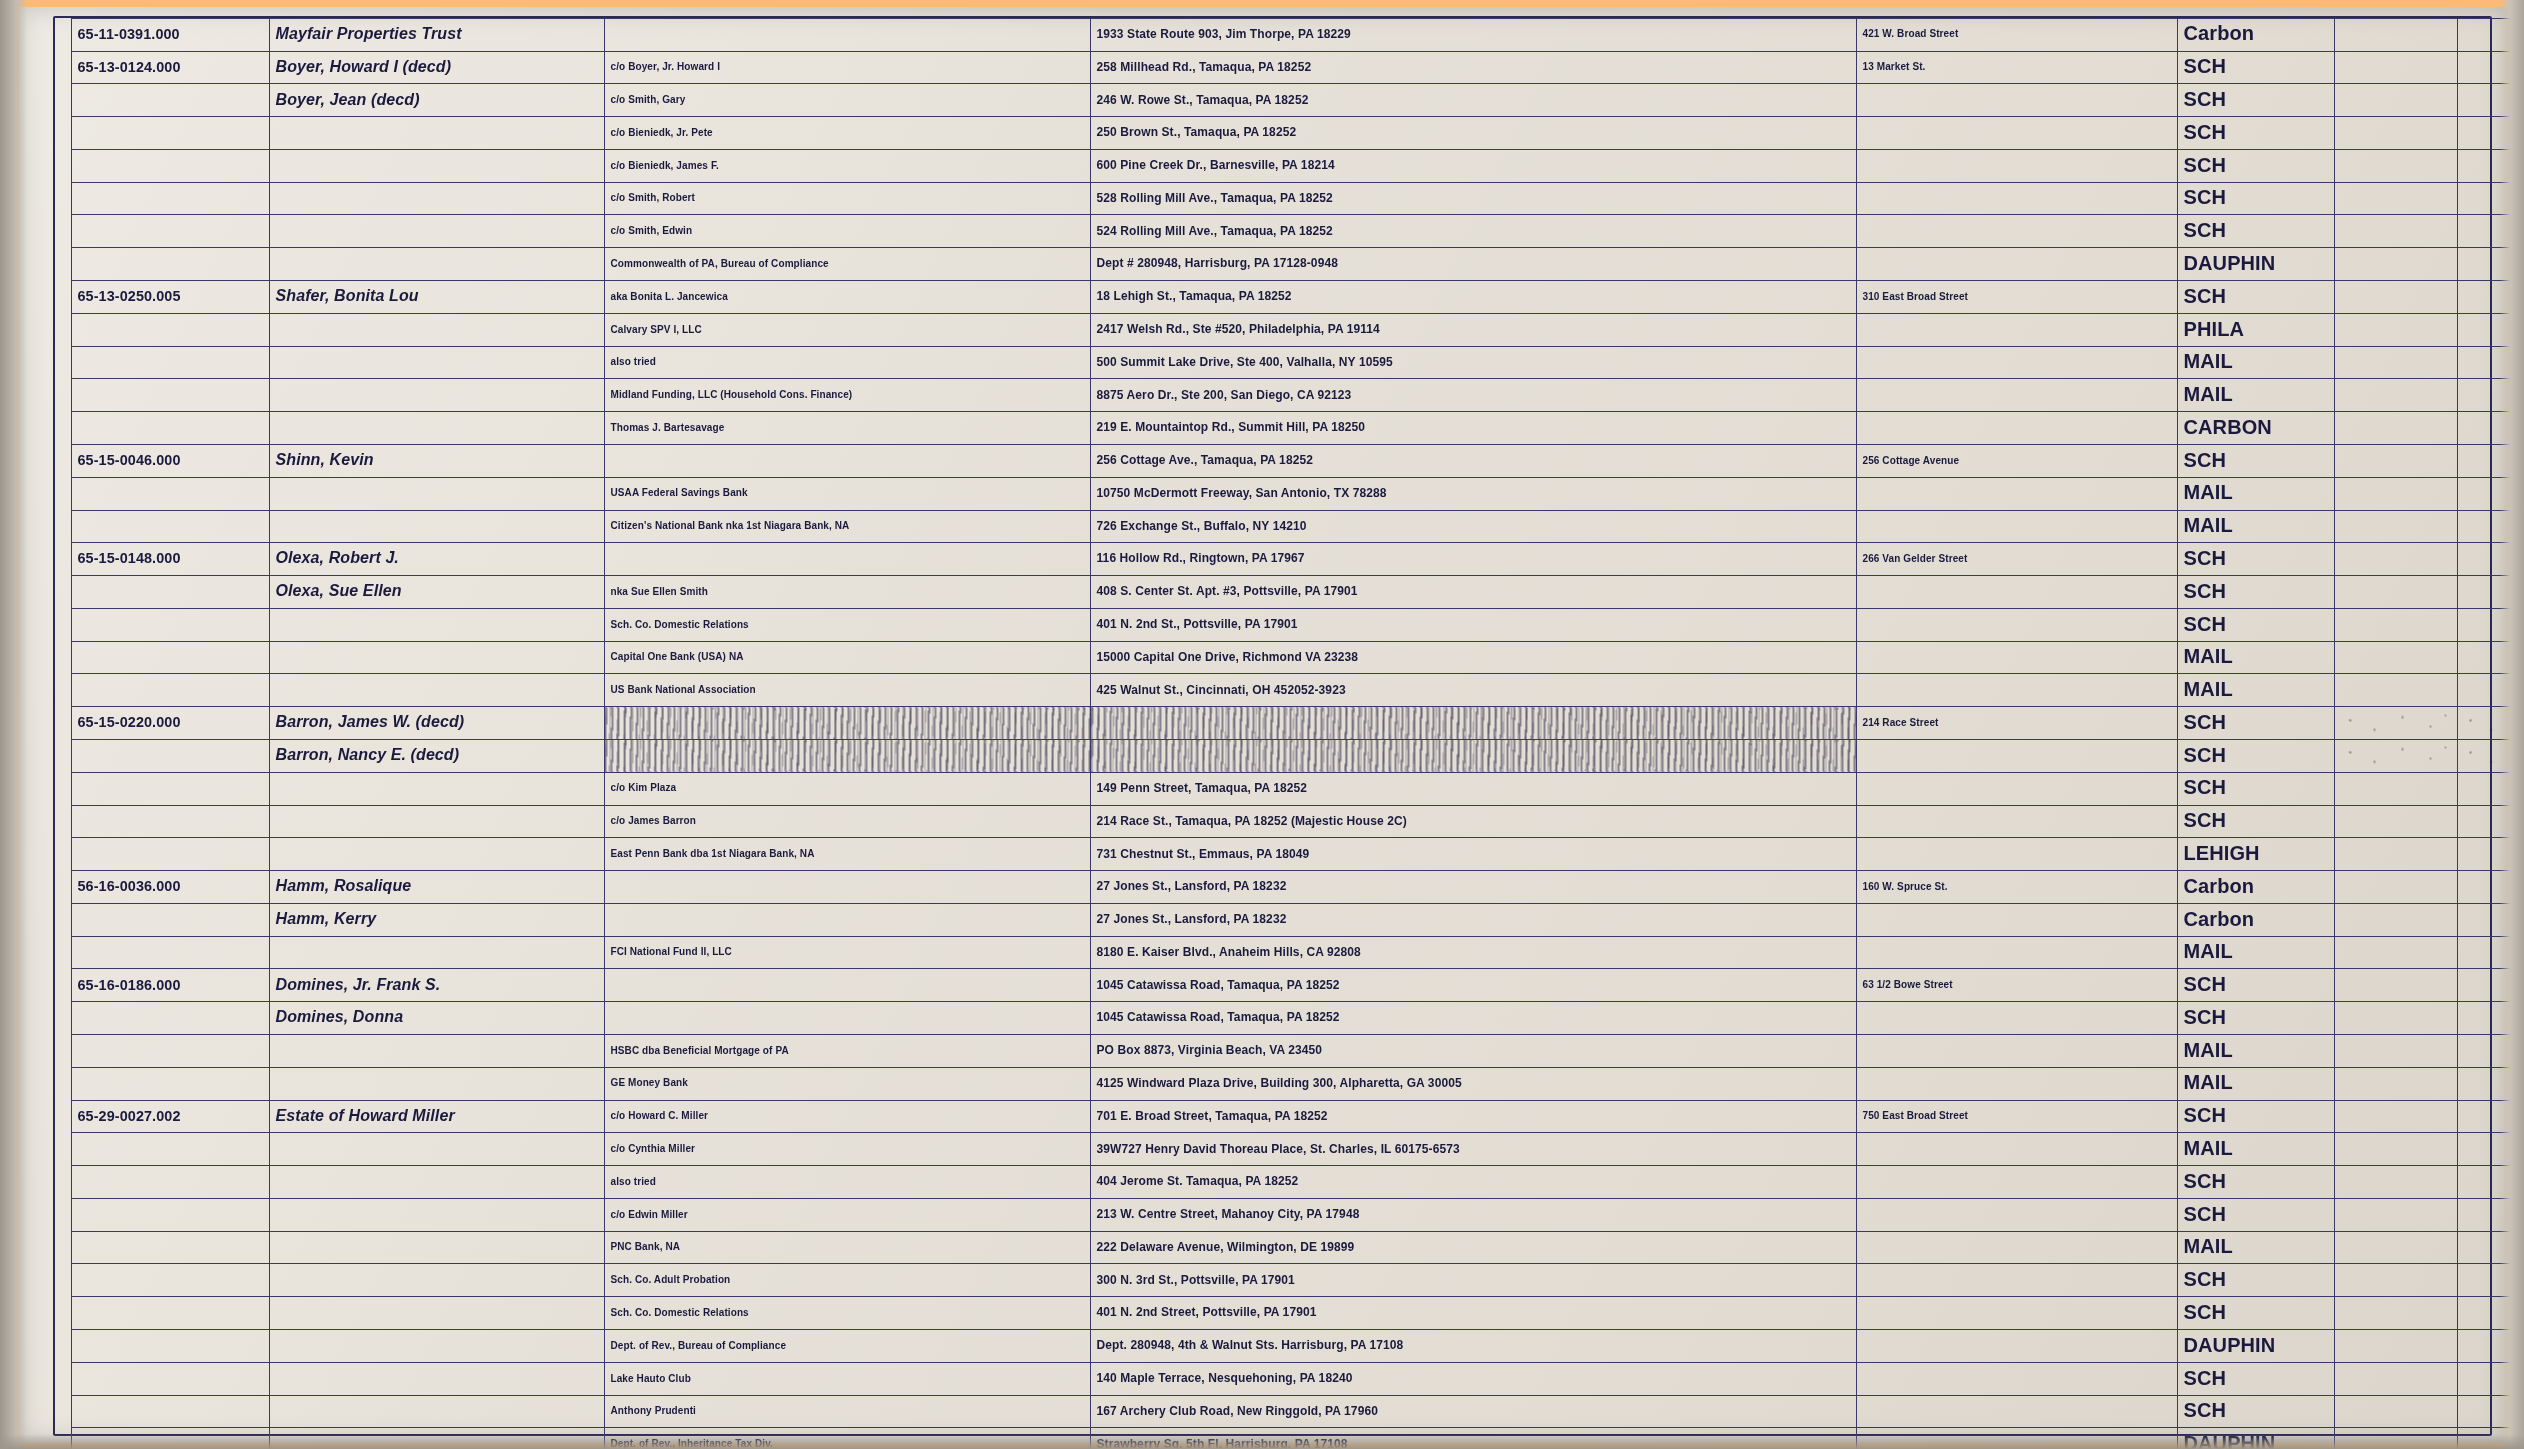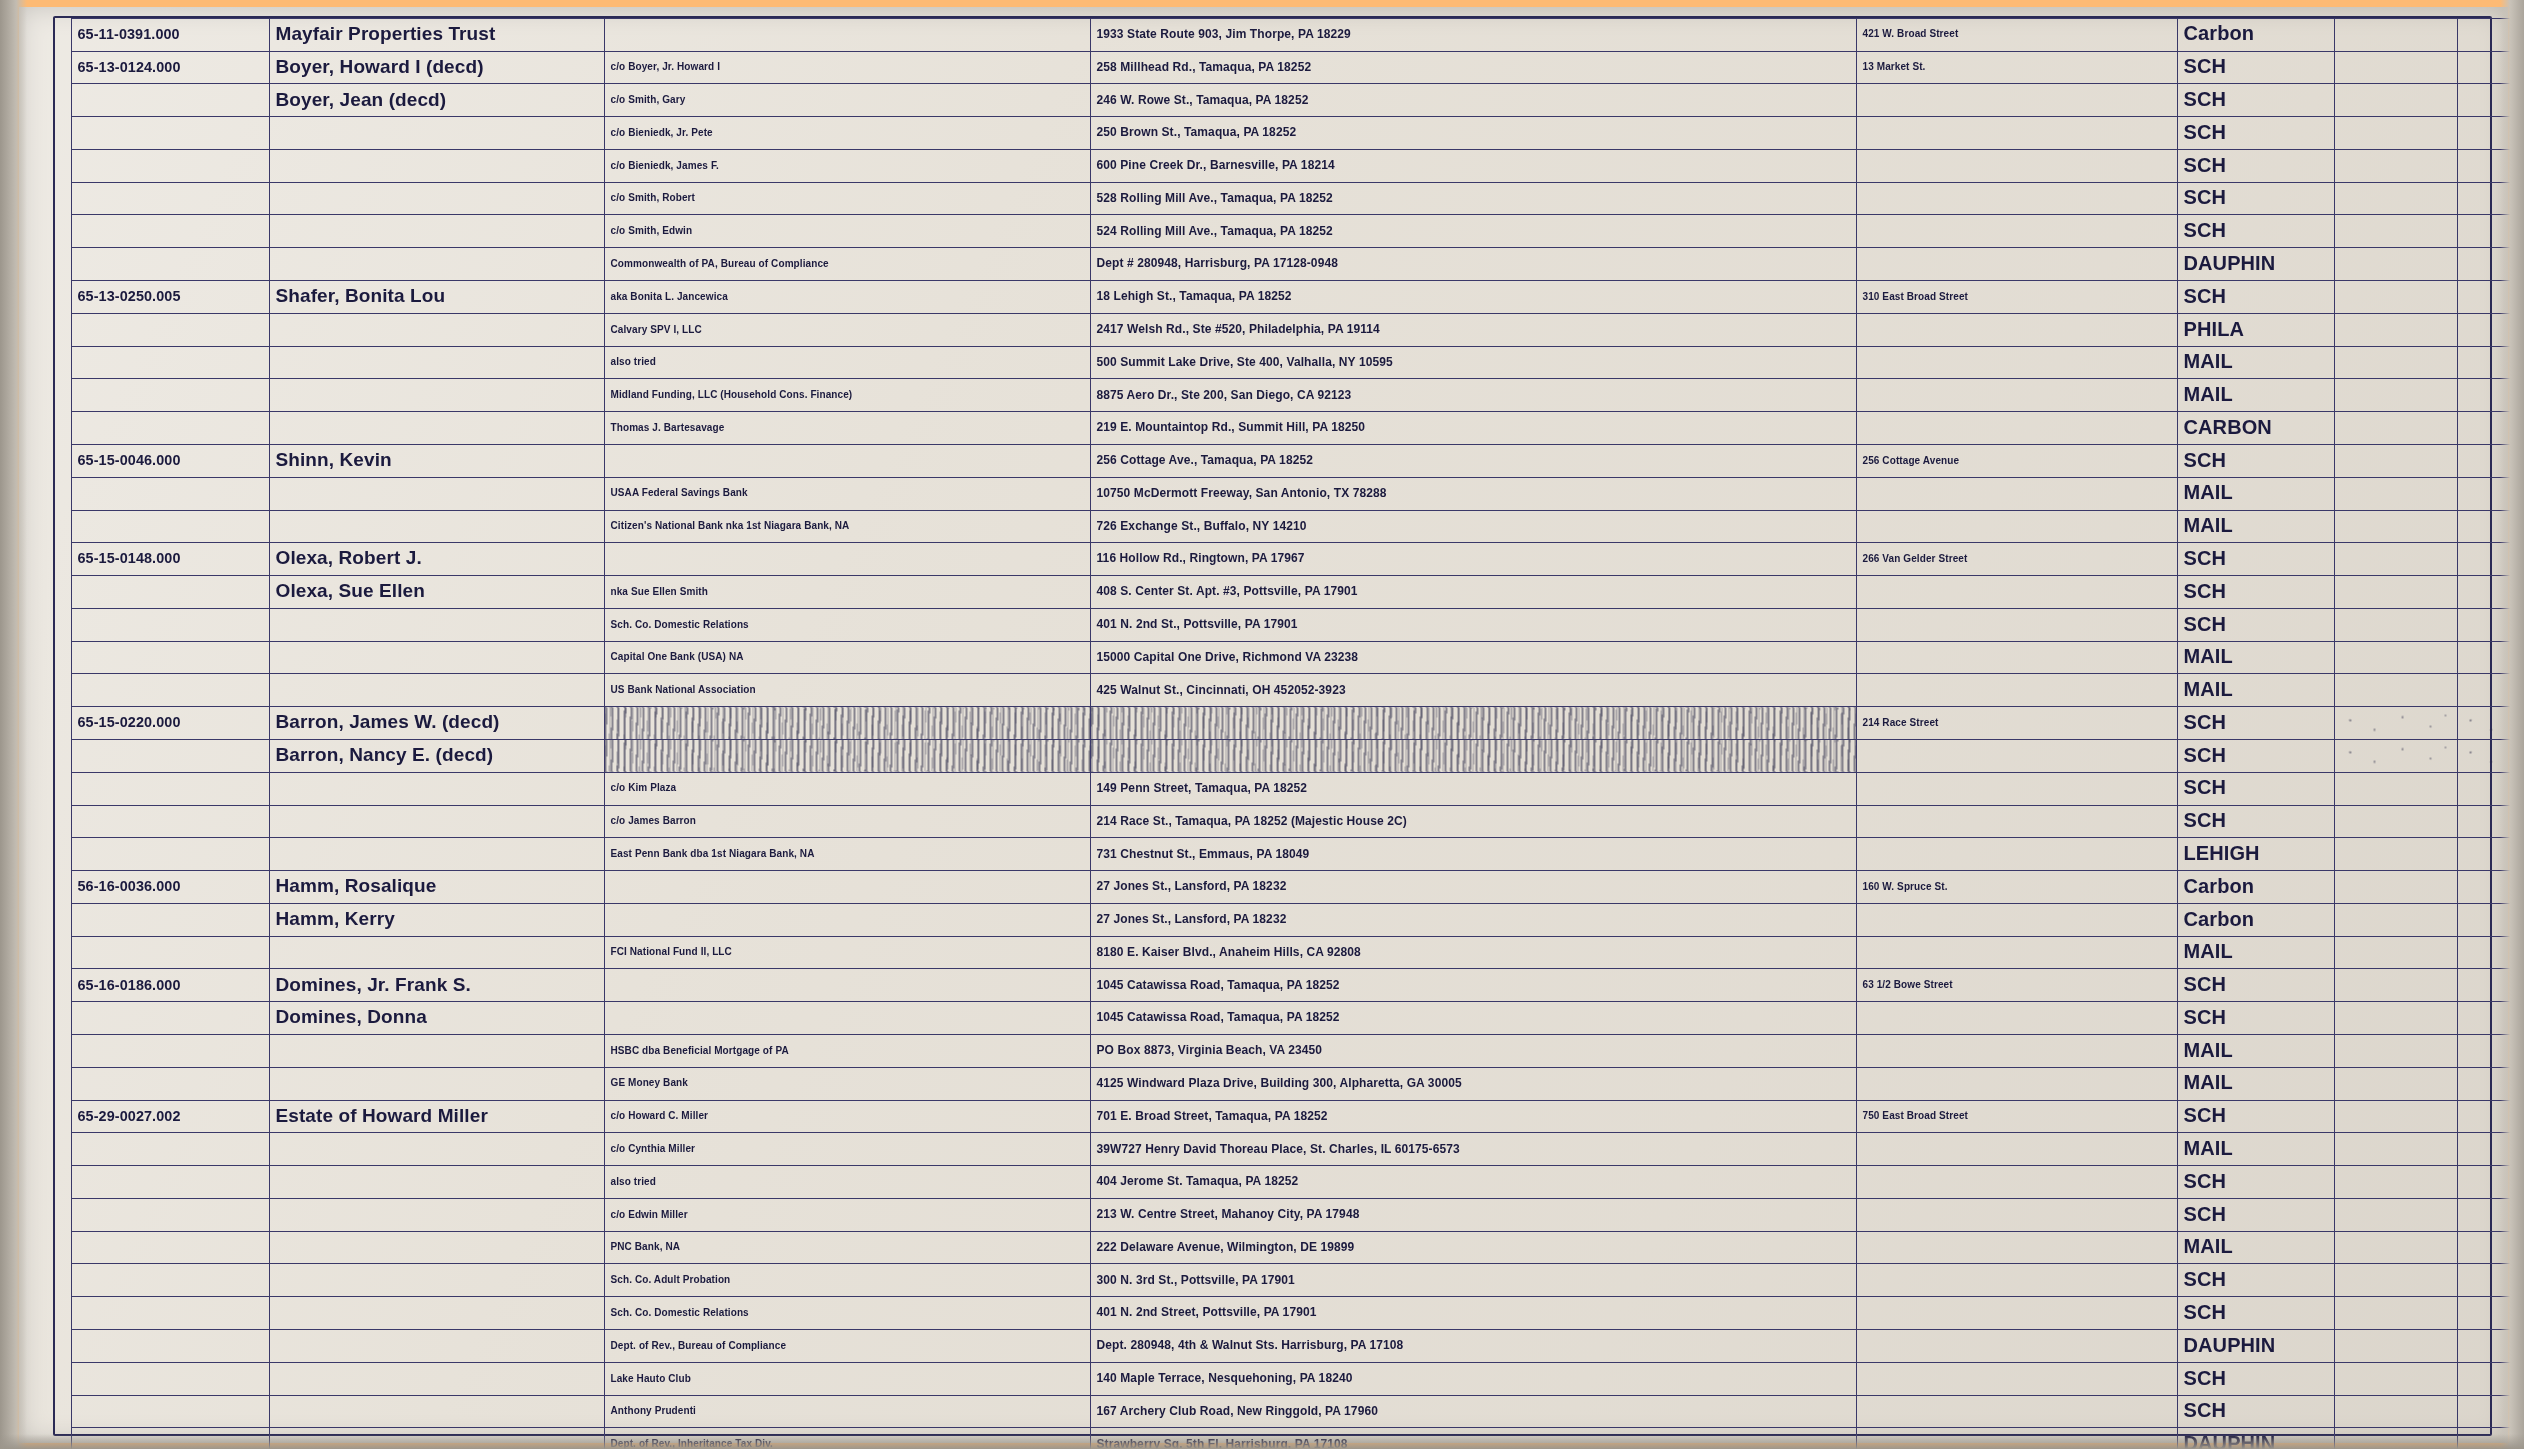--- a/index.html
+++ b/index.html
@@ -67,21 +67,21 @@
   col.c-parcel  { width: 198px; }
   col.c-owner   { width: 335px; }
   col.c-contact { width: 486px; }
   col.c-address { width: 766px; }
   col.c-prop    { width: 321px; }
   col.c-county  { width: 157px; }
   col.c-blank   { width: 123px; }
   col.c-year    { width: 103px; }
 
   td.parcel   { font-size: 14.4px; }
-  td.owner    { font-size: 19px; padding-left: 9.6px;}
+  td.owner    { font-size: 16px; padding-left: 9.6px; font-style: italic;}
   td.contact  { font-size: 10px; padding-left: 9.6px;}
   td.address  { font-size: 12px; padding-left: 9.6px;}
   td.prop     { font-size: 10px; padding-left: 8.2px;}
   td.county   { font-size: 20px; padding-left: 8.2px;}
   td.blank    { }
   td.year     { text-align: right; padding-right: 9.6px; font-size: 14.4px;}
 
   
   .redacted {
     background-image:

